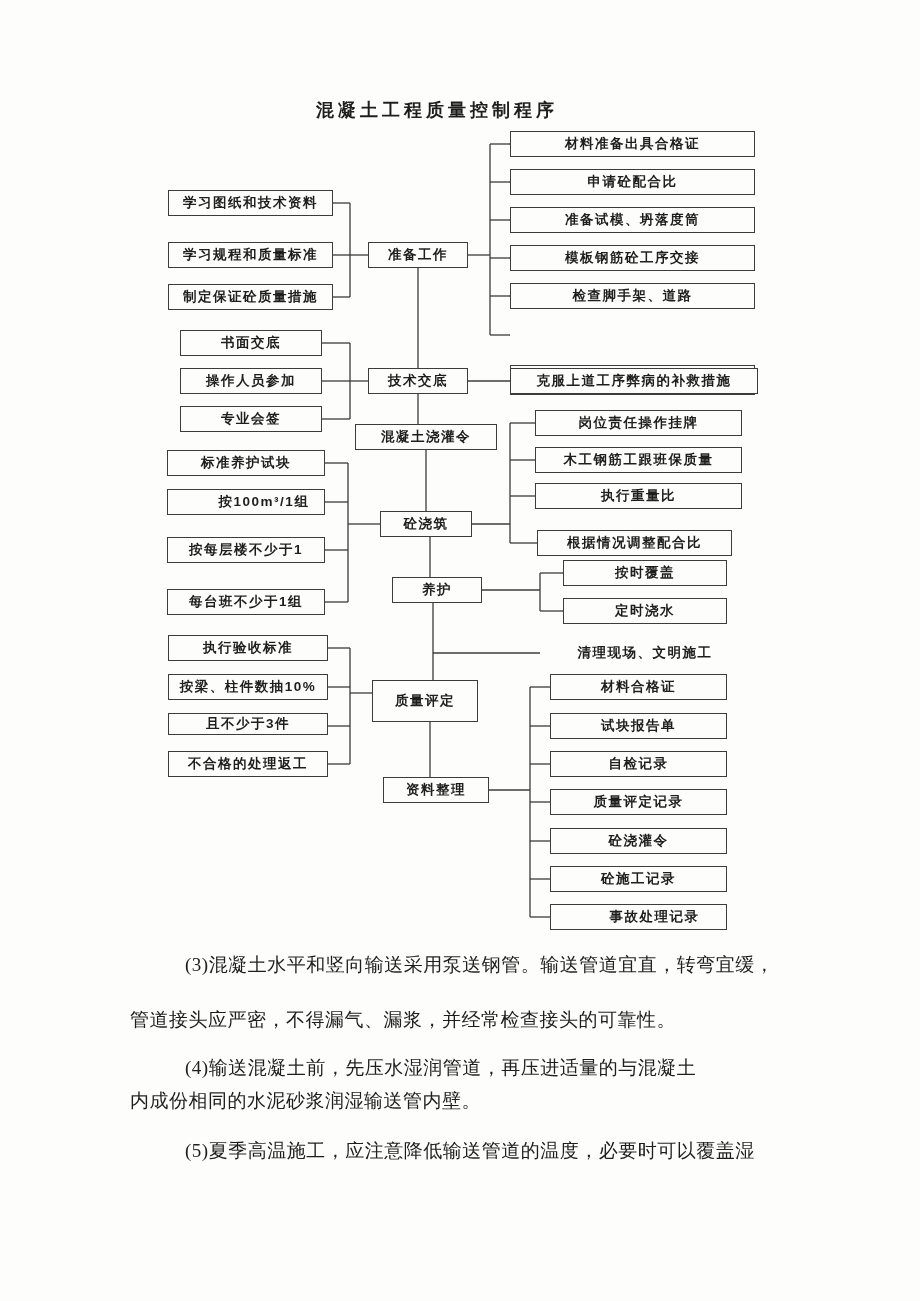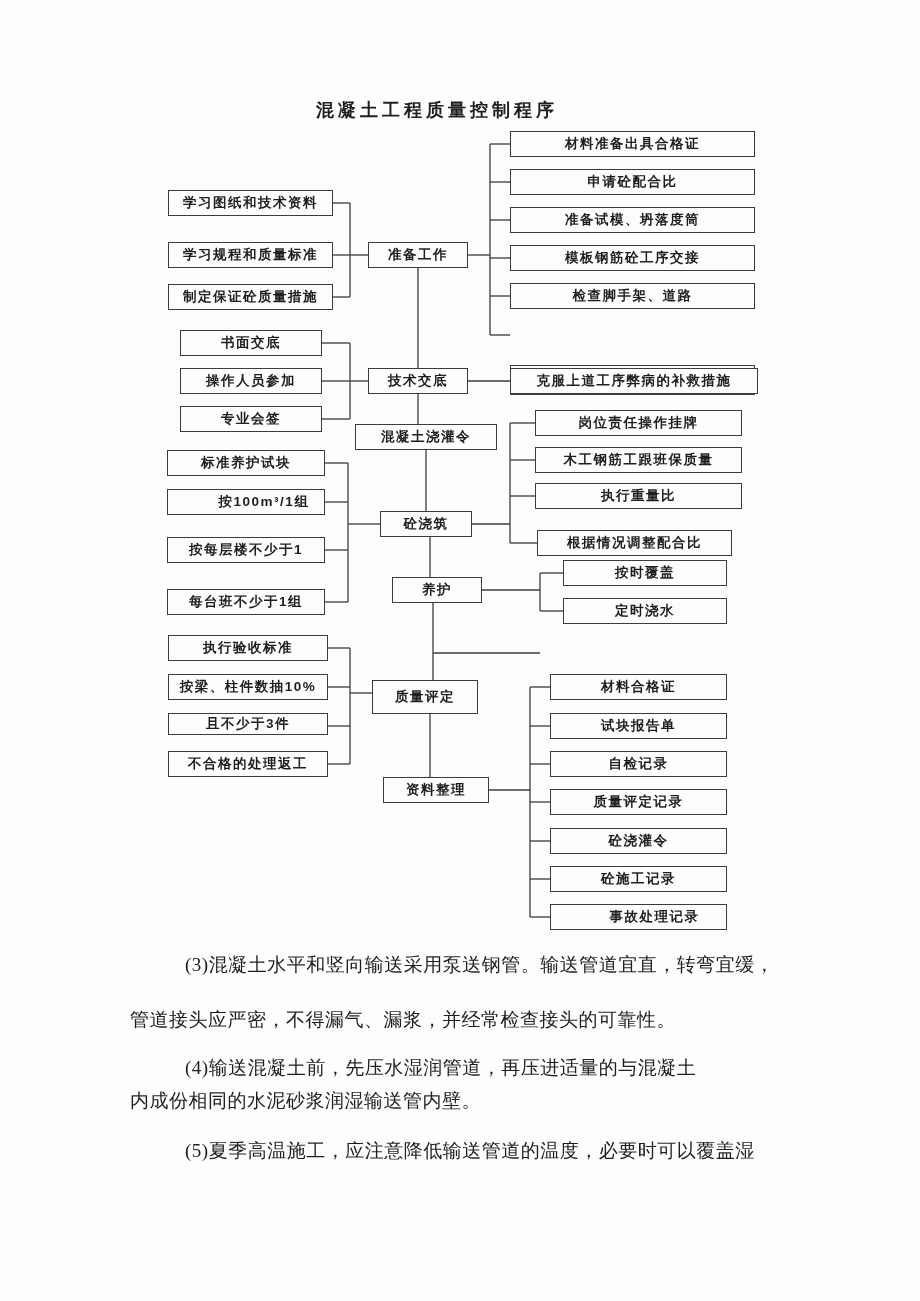--- a/index.html
+++ b/index.html
@@ -106,35 +106,36 @@
       <div class="node" style="left: 167px; top: 589px; width: 158px; height: 26px;">每台班不少于1组</div>
       <div class="node" style="left: 168px; top: 635px; width: 160px; height: 26px;">执行验收标准</div>
       <div class="node" style="left: 168px; top: 674px; width: 160px; height: 26px;">按梁、柱件数抽10%</div>
       <div class="node" style="left: 168px; top: 713px; width: 160px; height: 22px;">且不少于3件</div>
       <div class="node" style="left: 168px; top: 751px; width: 160px; height: 26px;">不合格的处理返工</div>
       <div class="node" style="left: 368px; top: 242px; width: 100px; height: 26px;">准备工作</div>
       <div class="node" style="left: 368px; top: 368px; width: 100px; height: 26px;">技术交底</div>
       <div class="node" style="left: 355px; top: 424px; width: 142px; height: 26px;">混凝土浇灌令</div>
       <div class="node" style="left: 380px; top: 511px; width: 92px; height: 26px;">砼浇筑</div>
       <div class="node" style="left: 392px; top: 577px; width: 90px; height: 26px;">养护</div>
-      <div class="node" style="left: 372px; top: 680px; width: 106px; height: 34px;">质量评定</div>
+      <div class="node" style="left: 372px; top: 680px; width: 106px; height: 42px;">质量评定</div>
       <div class="node" style="left: 383px; top: 777px; width: 106px; height: 26px;">资料整理</div>
       <div class="node" style="left: 510px; top: 131px; width: 245px; height: 26px;">材料准备出具合格证</div>
       <div class="node" style="left: 510px; top: 169px; width: 245px; height: 26px;">申请砼配合比</div>
       <div class="node" style="left: 510px; top: 207px; width: 245px; height: 26px;">准备试模、坍落度筒</div>
       <div class="node" style="left: 510px; top: 245px; width: 245px; height: 26px;">模板钢筋砼工序交接</div>
       <div class="node" style="left: 510px; top: 283px; width: 245px; height: 26px;">检查脚手架、道路</div>
       <div class="node" style="left: 510px; top: 322px; width: 245px; height: 30px; margin-top: 43px;">垂直运输、水平运输机械准备</div>
       <div class="node" style="left: 510px; top: 368px; width: 248px; height: 26px;">克服上道工序弊病的补救措施</div>
       <div class="node" style="left: 535px; top: 410px; width: 207px; height: 26px;">岗位责任操作挂牌</div>
       <div class="node" style="left: 535px; top: 447px; width: 207px; height: 26px; text-align: center;">木工钢筋工跟班保质量</div>
       <div class="node" style="left: 535px; top: 483px; width: 207px; height: 26px;">执行重量比</div>
       <div class="node" style="left: 537px; top: 530px; width: 195px; height: 26px;">根据情况调整配合比</div>
       <div class="node" style="left: 563px; top: 560px; width: 164px; height: 26px;">按时覆盖</div>
       <div class="node" style="left: 563px; top: 598px; width: 164px; height: 26px;">定时浇水</div>
+      <div class="node noborder" style="left: 540px; top: 641px; width: 210px; height: 24px;">清理现场、文明施工</div>
       <div class="node" style="left: 550px; top: 674px; width: 177px; height: 26px;">材料合格证</div>
       <div class="node" style="left: 550px; top: 713px; width: 177px; height: 26px;">试块报告单</div>
       <div class="node" style="left: 550px; top: 751px; width: 177px; height: 26px;">自检记录</div>
       <div class="node" style="left: 550px; top: 789px; width: 177px; height: 26px;">质量评定记录</div>
       <div class="node" style="left: 550px; top: 828px; width: 177px; height: 26px;">砼浇灌令</div>
       <div class="node" style="left: 550px; top: 866px; width: 177px; height: 26px;">砼施工记录</div>
       <div class="node" style="left: 550px; top: 904px; width: 177px; height: 26px; padding-left: 32px;">事故处理记录</div>
     </div>
   <div id="paras">
       <div class="para-line" style="left: 185px; top: 952px;">(3)混凝土水平和竖向输送采用泵送钢管。输送管道宜直，转弯宜缓，</div>

